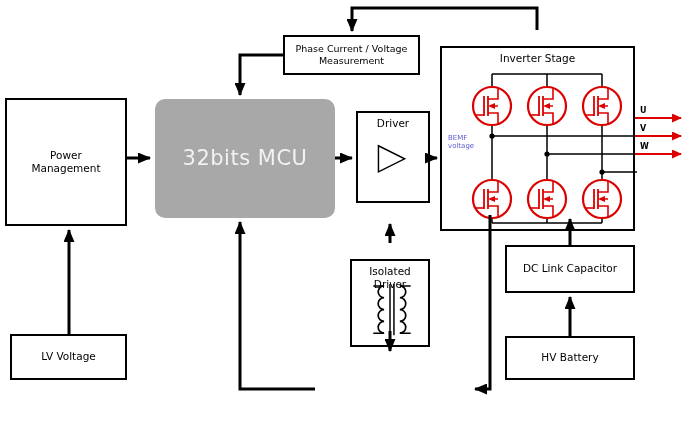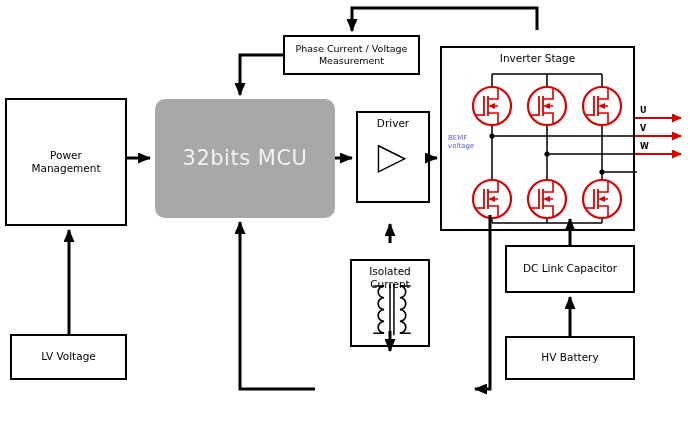--- a/index.html
+++ b/index.html
@@ -115,21 +115,21 @@
 
   <div class="block" id="b-dc">
     <span class="blabel">DC Link Capacitor</span>
   </div>
 
   <div class="block" id="b-hv">
     <span class="blabel">HV Battery</span>
   </div>
 
   <div class="block col" id="b-iso">
-    <span class="blabel top-label">Isolated Current</span>
+    <span class="blabel top-label">Isolated Driver</span>
     <svg width="80" height="66" viewBox="0 0 80 66" style="margin-top:19px">
       <path d="M34,6 a6,6 0 0 0 0,12 a6,6 0 0 0 0,12 a6,6 0 0 0 0,12 a6,6 0 0 0 0,12" stroke="#000" stroke-width="1.7" fill="none"></path>
       <path d="M50,6 a6,6 0 0 1 0,12 a6,6 0 0 1 0,12 a6,6 0 0 1 0,12 a6,6 0 0 1 0,12" stroke="#000" stroke-width="1.7" fill="none"></path>
       <path d="M40,4 V56 M44,4 V56" stroke="#000" stroke-width="1.5" fill="none"></path>
       <path d="M34,6 H23 M34,54 H23 M50,6 H61 M50,54 H61" stroke="#000" stroke-width="1.5" fill="none"></path>
     </svg>
   </div>
 
 
   <span class="phase-label" id="ph-u">U</span>

